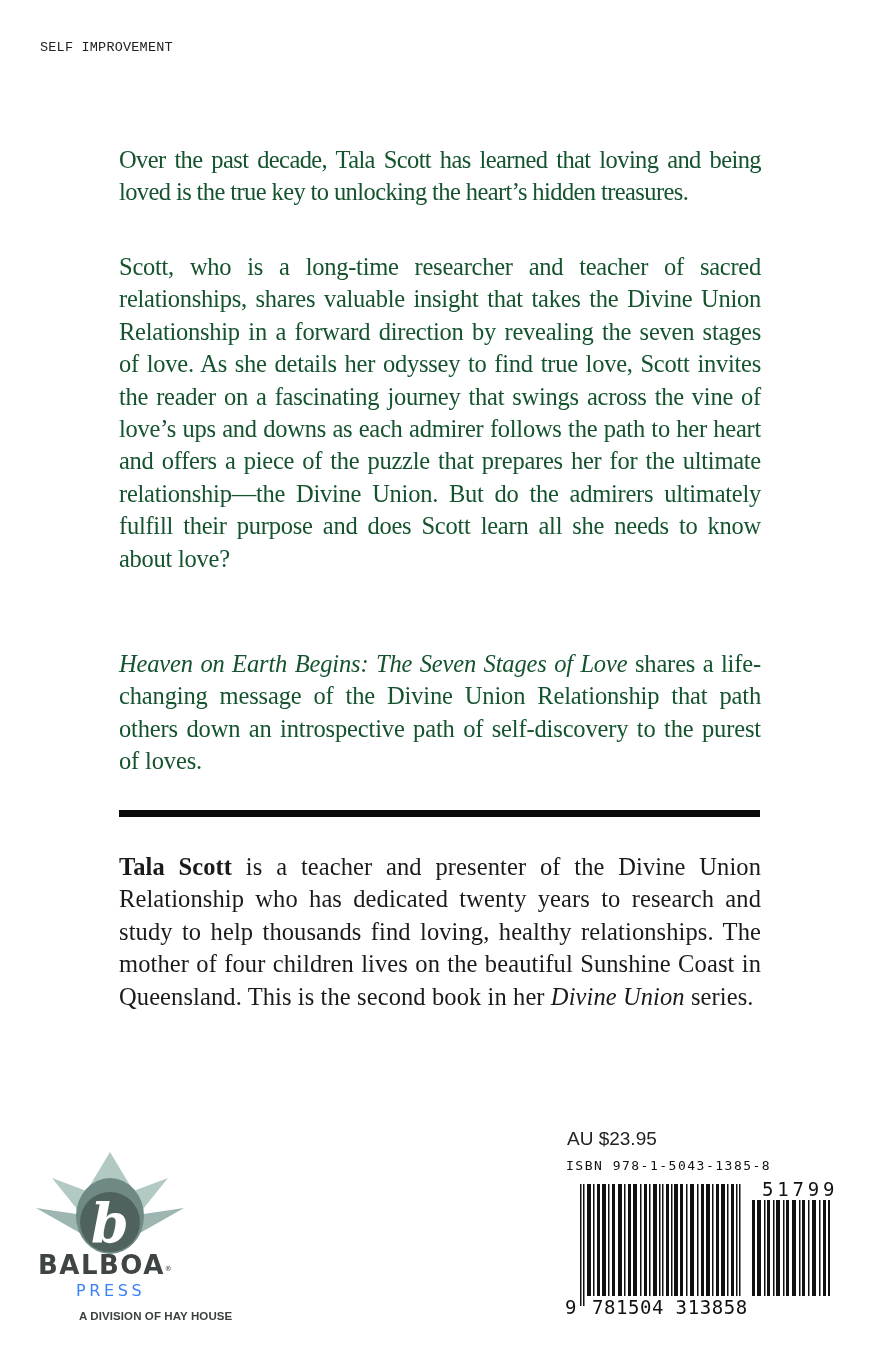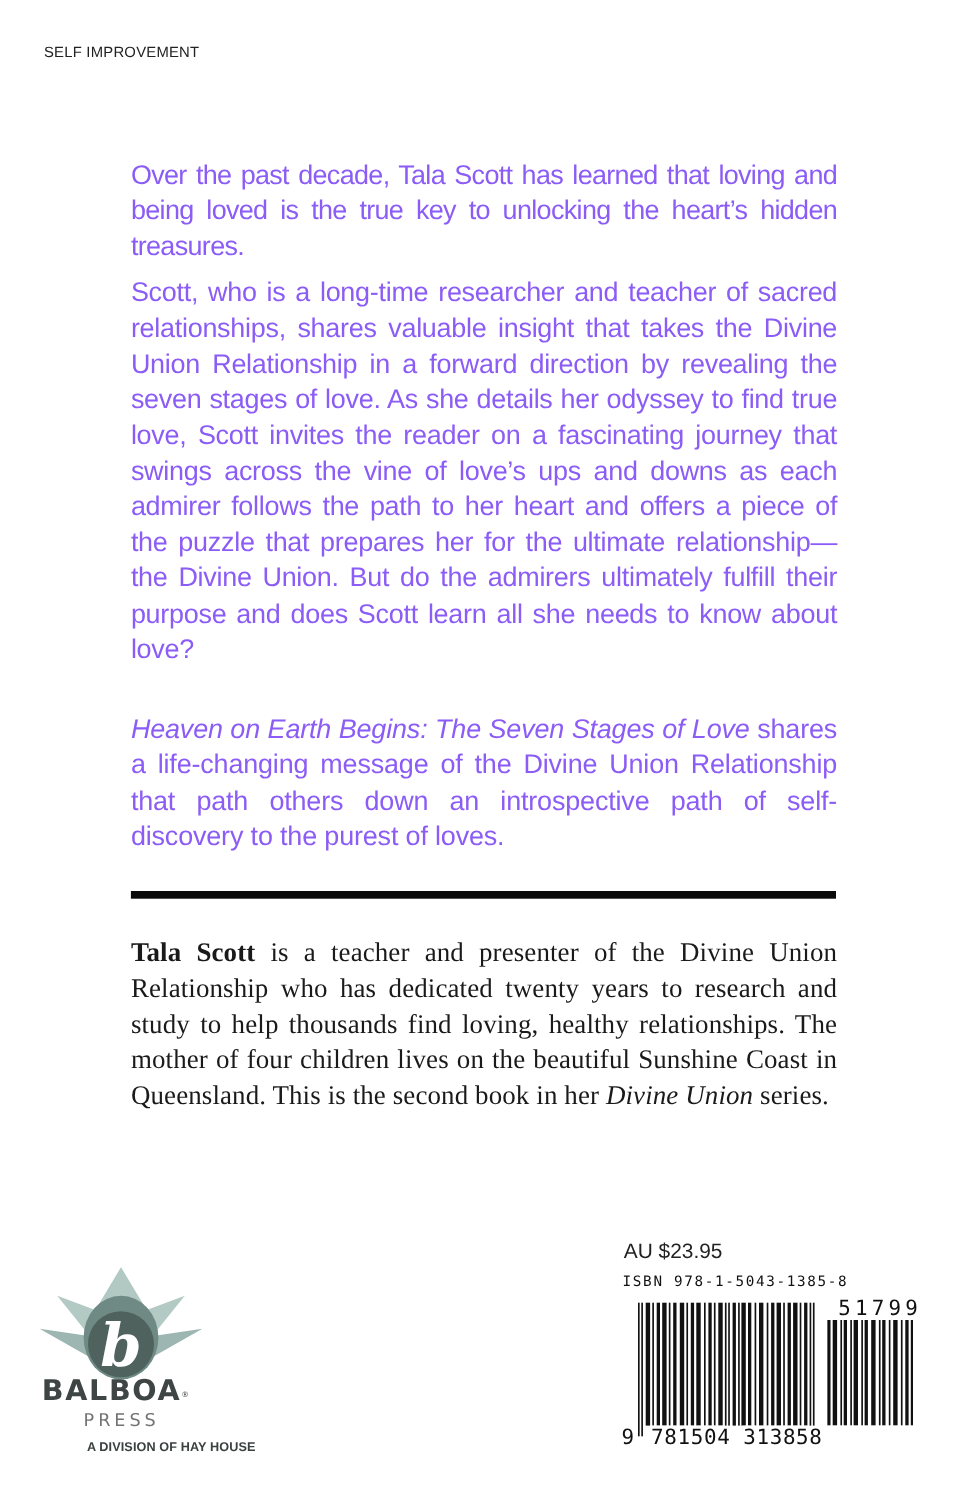--- a/index.html
+++ b/index.html
@@ -2,27 +2,27 @@
 <html><head>
   <meta charset="utf-8">
   <style>
     html, body { margin: 0; padding: 0; }
     body {
       width: 880px; height: 1360px; background: #ffffff; position: relative;
       overflow: hidden; color: #1a1a1a;
     }
     .category {
       position: absolute; left: 40px; top: 40px;
-      font-family: Liberation Sans, sans-serif; font-size: 13.5px; letter-spacing: 0.2px;
+      font-family: Liberation Mono, monospace; font-size: 13.5px; letter-spacing: 0.2px;
       color: #222;
     }
     .blurb {
       position: absolute; left: 119px; width: 642px;
-      font-family: Liberation Sans, sans-serif; font-size: 24.5px; line-height: 32.4px;
-      color: #8b5cf6; text-align: justify; margin: 0;
+      font-family: Liberation Serif, serif; font-size: 24.5px; line-height: 32.4px;
+      color: #14532d; text-align: justify; margin: 0;
     }
     #p1 { top: 144px; letter-spacing: -0.6px; }
     #p2 { top: 251px; letter-spacing: -0.25px; }
     #p3 { top: 648px; letter-spacing: -0.15px; }
     .rule {
       position: absolute; left: 119px; top: 810px; width: 641px; height: 7px; background: #0a0a0a;
     }
     .bio {
       position: absolute; left: 119px; top: 851px; width: 642px;
       font-family: "Liberation Serif", serif; font-size: 24.5px; line-height: 32.4px;
@@ -52,21 +52,21 @@
     .logo { position: absolute; left: 30px; top: 1150px; width: 170px; }
     .logo-word {
       position: absolute; left: 38px; top: 1250px;
       font-family: "DejaVu Sans", sans-serif; font-weight: bold; font-size: 26px; color: #3f4545;
       letter-spacing: 1.5px;
       text-align: center;
     }
     .logo-word sup { font-size: 7px; font-weight: normal; vertical-align: 3px; letter-spacing: 0; }
     .logo-press {
       position: absolute; left: 76px; top: 1281px;
-      font-family: "DejaVu Sans", sans-serif; font-size: 16px; color: #737373; letter-spacing: 3.6px;
+      font-family: "DejaVu Sans", sans-serif; font-size: 16px; color: #3b82f6; letter-spacing: 3.6px;
     }
     .logo-division {
       position: absolute; left: 39px; top: 1310px;
       font-family: "Liberation Sans", sans-serif; font-size: 11.5px; color: #3b4040; font-weight: bold;
       letter-spacing: 0.1px;
       margin-left: 40px;
     }
   </style>
 </head>
 <body>

